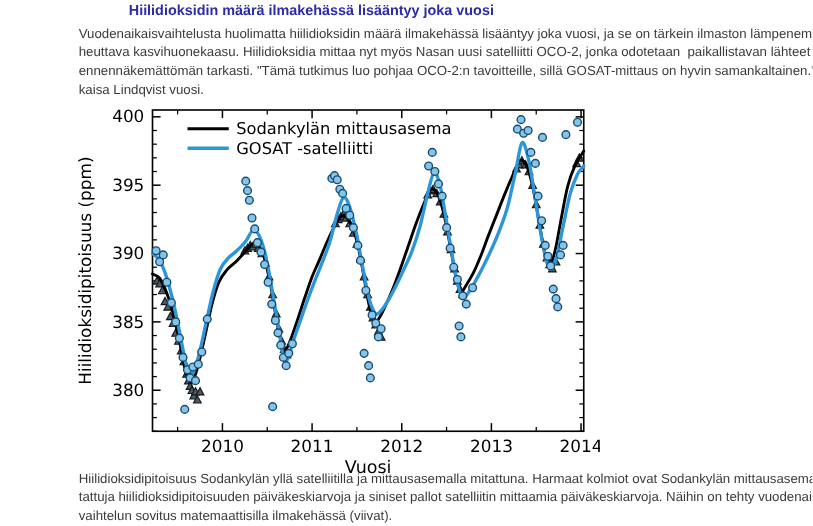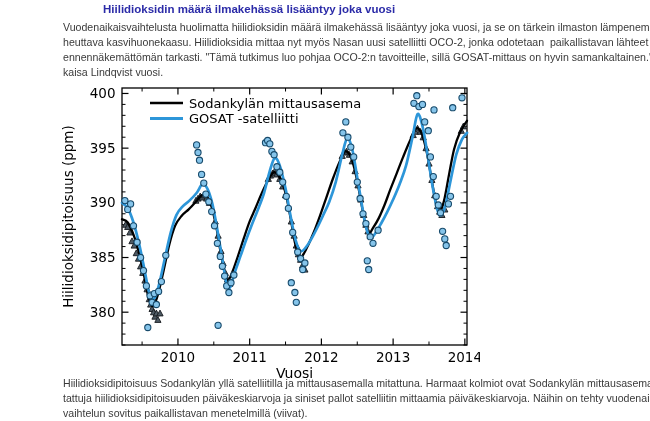--- a/index.html
+++ b/index.html
@@ -287,14 +287,14 @@
         <text x="129" y="23.5" font-size="13">Sodankylän mittausasema</text>
         <line x1="90" y1="34.5" x2="123" y2="34.5" stroke="#2D96D9" stroke-width="2.8"></line>
         <text x="129" y="39" font-size="13">GOSAT -satelliitti</text>
       </g>
     </svg>
 </div>
 
 <div class="caption">
   <div class="tline">Hiilidioksidipitoisuus Sodankylän yllä satelliitilla ja mittausasemalla mitattuna. Harmaat kolmiot ovat Sodankylän mittausasemalla mi-</div>
   <div class="tline">tattuja hiilidioksidipitoisuuden päiväkeskiarvoja ja siniset pallot satelliitin mittaamia päiväkeskiarvoja. Näihin on tehty vuodenaikais-</div>
-  <div class="tline">vaihtelun sovitus paikallistavan menetelmillä (viivat).</div>
+  <div class="tline">vaihtelun sovitus matemaattisilla ilmakehässä (viivat).</div>
 </div>
 
 </body></html>

